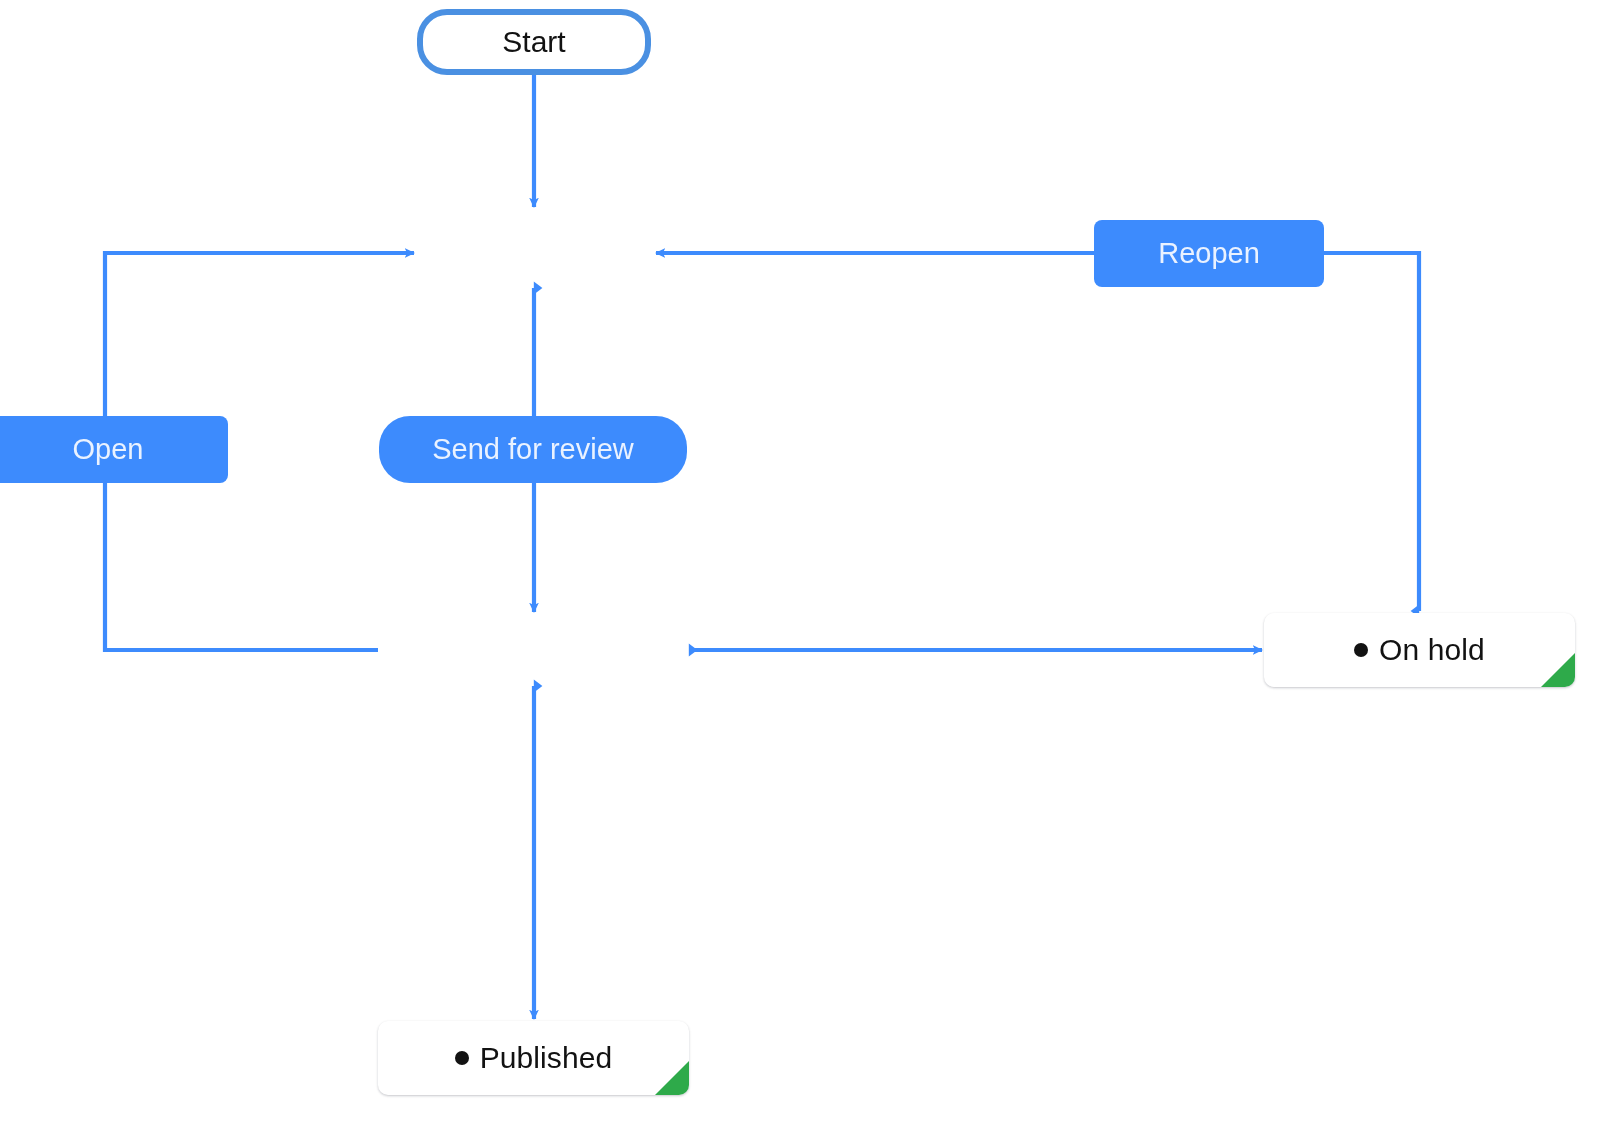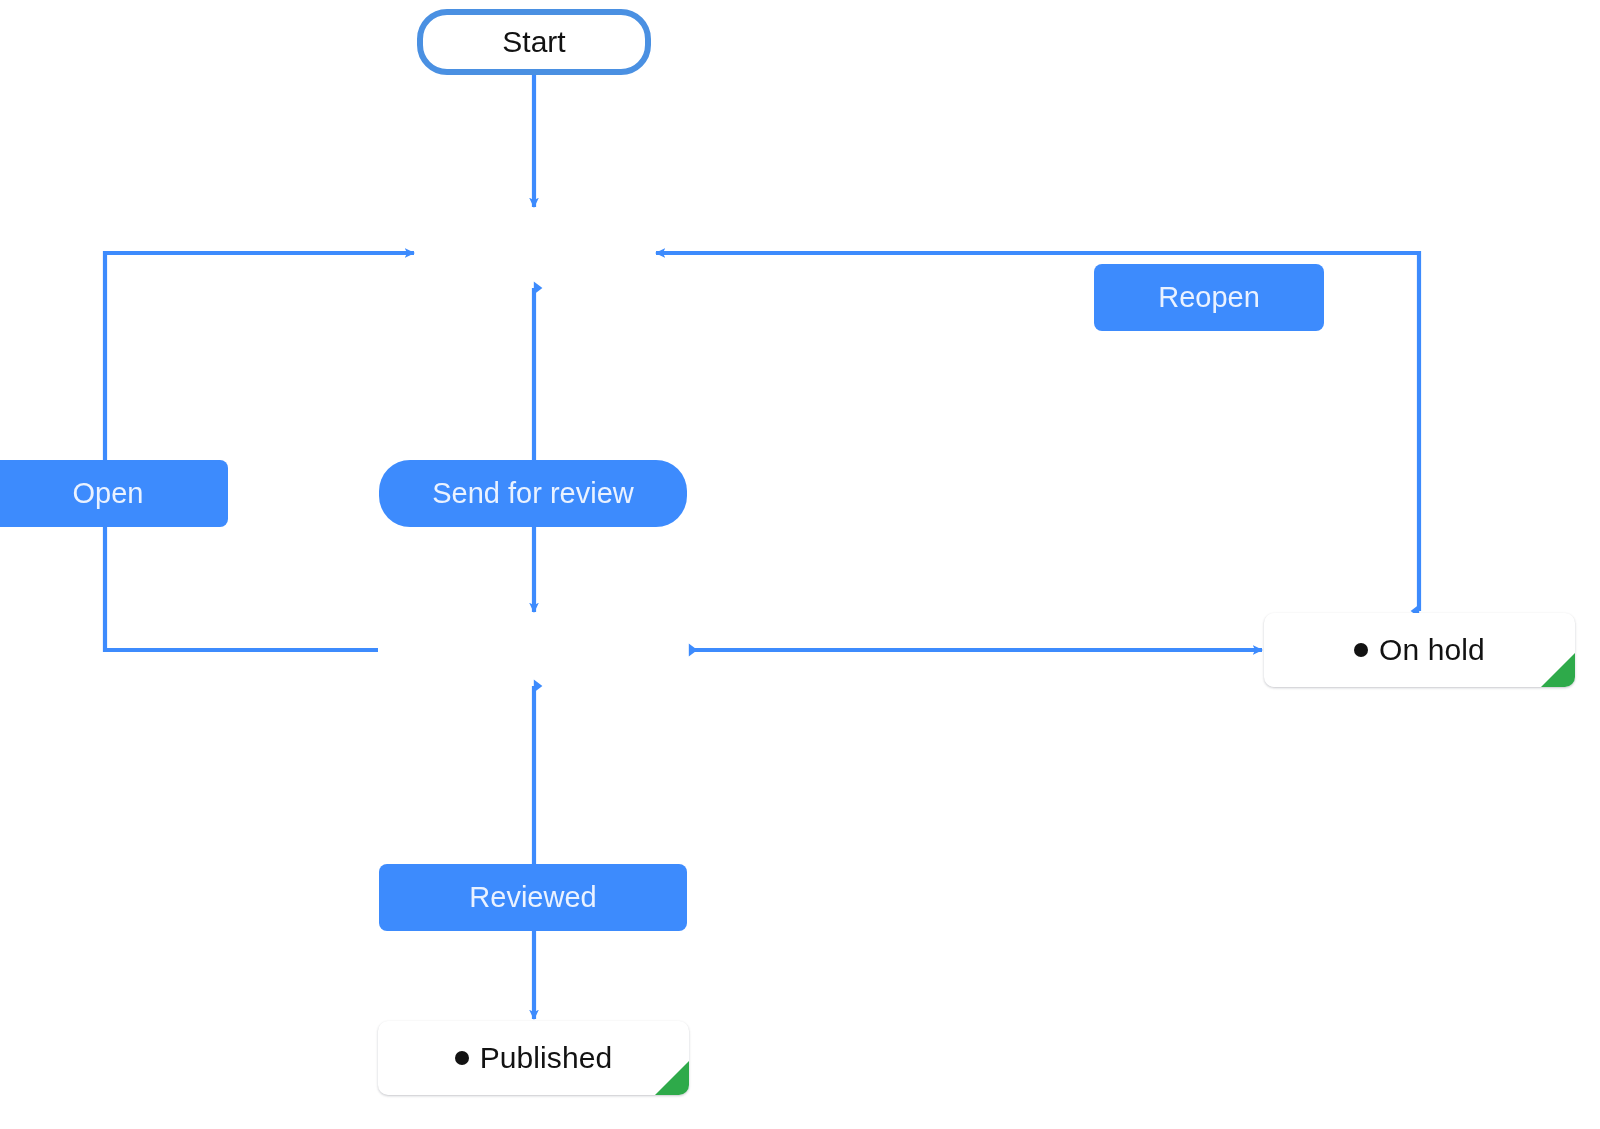--- a/index.html
+++ b/index.html
@@ -81,21 +81,20 @@
   
   .transition {
     position: absolute;
     box-sizing: border-box;
     background: #3d8bfd;
     border-radius: 8px;
     display: flex;
     align-items: center;
     justify-content: center;
     cursor: pointer;
-    margin-top: 44px;
   }
   .transition .label {
     font-size: 29px;
     color: #eaf2ff;
     white-space: nowrap;
   }
 </style>
 </head>
 <body>
 
@@ -157,17 +156,14 @@
 
   <div class="transition" style="left: 379px; top: 416px; width: 308px; height: 67px; background: rgb(61, 139, 253); border-radius: 31px;">
     <span class="label">Send for review</span>
   </div>
 
   <div class="transition" style="left: 1094px; top: 220px; width: 230px; height: 67px; background: rgb(61, 139, 253);">
     <span class="label">Reopen</span>
   </div>
 
 
-  <div class="transition" style="left: 379px; top: 820px; width: 308px; height: 67px; background: rgb(61, 139, 253);">
-    <span class="label">Reviewed</span>
-  </div>
 
 </div>
 
 </body></html>

